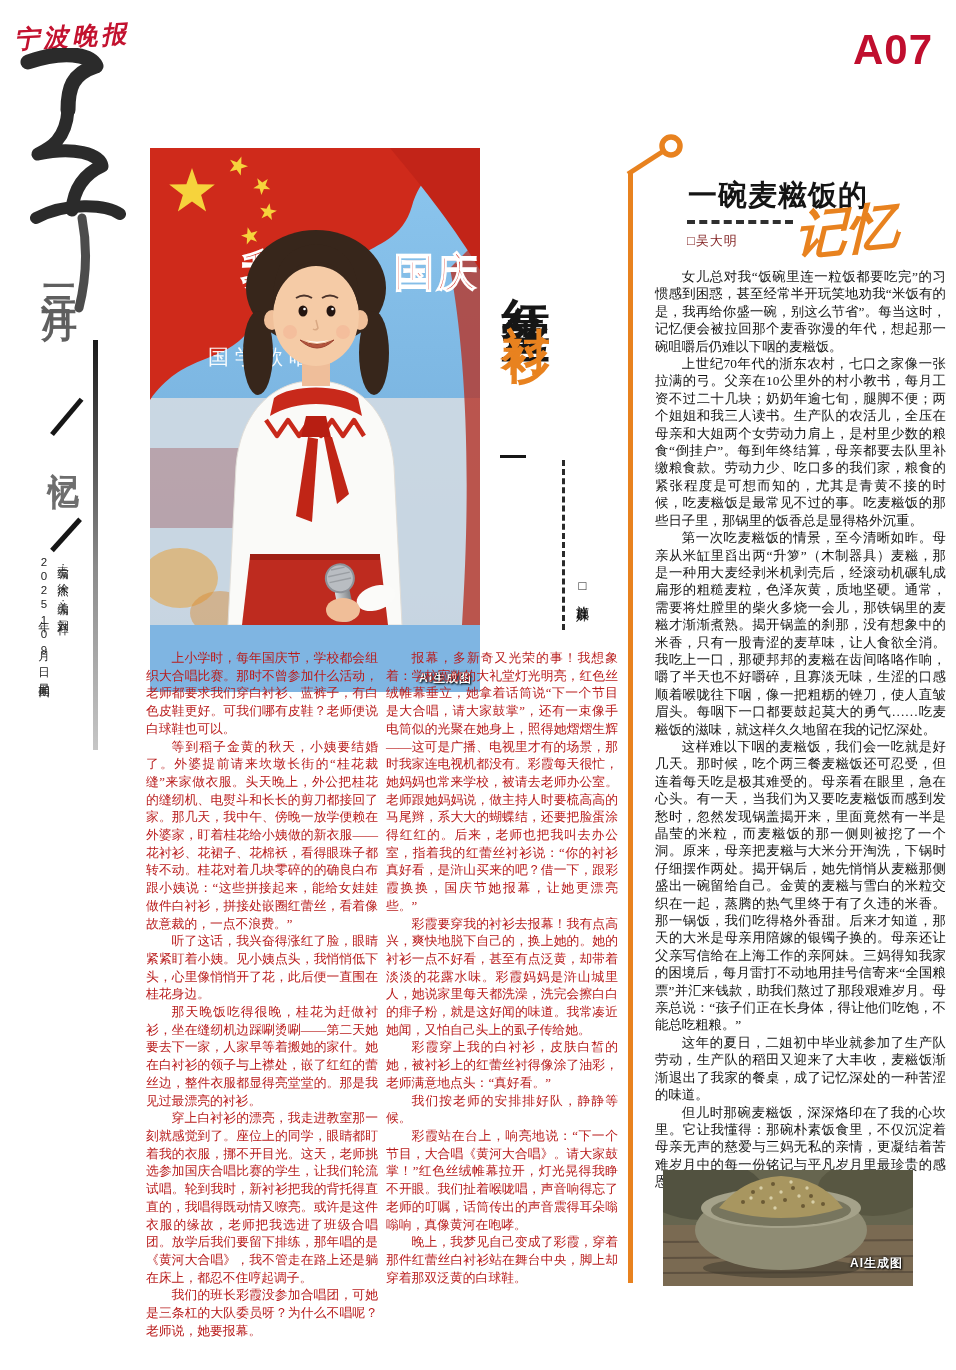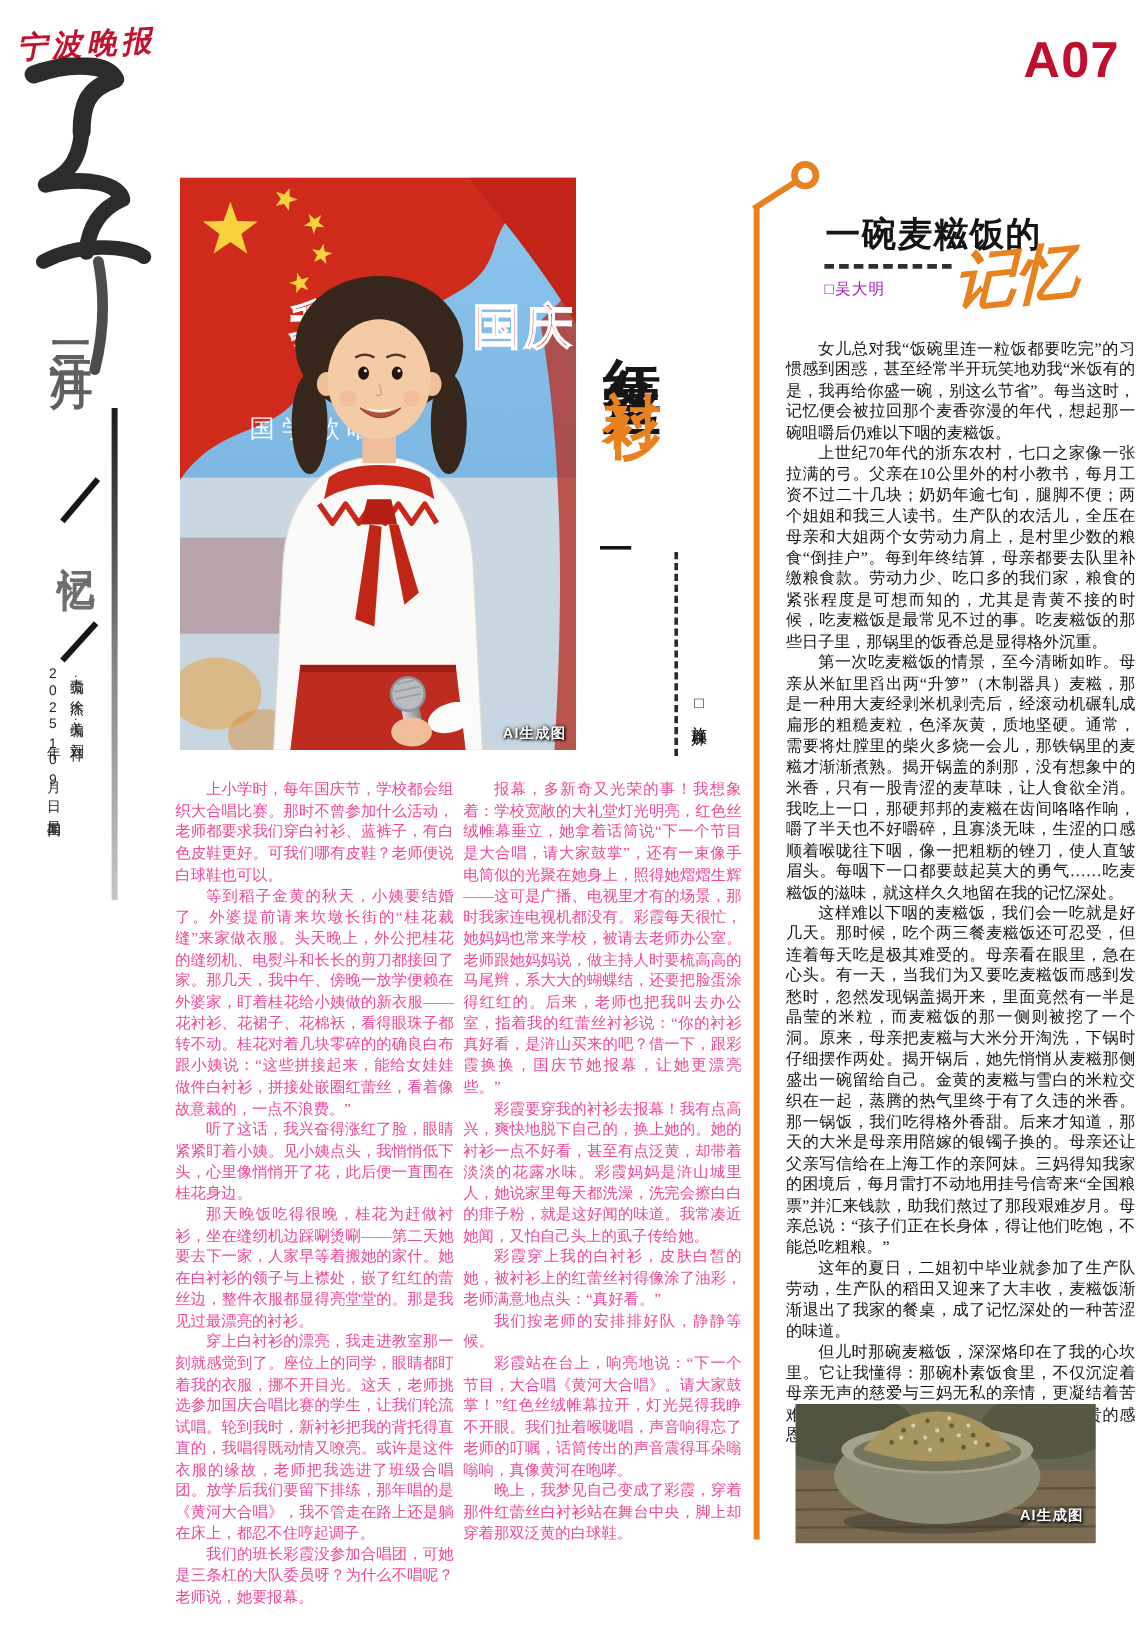--- a/index.html
+++ b/index.html
@@ -23,47 +23,47 @@
   .v{writing-mode:vertical-rl;text-orientation:upright;}
   .col-title{left:34px;top:256px;font-size:36px;font-weight:bold;color:#5f5f5f;letter-spacing:12px;}
   .col-sub{left:42px;top:448px;font-size:31px;font-weight:bold;color:#6e6e6e;letter-spacing:6px;}
   .slash{background:#161616;height:5px;transform-origin:left center;}
   .slash1{left:52px;top:432px;width:46px;transform:rotate(-50deg);}
   .slash2{left:52px;top:548px;width:42px;transform:rotate(-48deg);}
   .editors{left:34px;top:556px;height:210px;font-size:11.5px;color:#222;
     writing-mode:vertical-rl;text-orientation:upright;letter-spacing:2px;line-height:19px;
     font-family:"Liberation Sans","DejaVu Sans",sans-serif;}
   
-  .photo-main{left:150px;top:148px;width:330px;height:477px;overflow:hidden;background:#7fb5e2;}
+  .photo-main{left:150px;top:148px;width:330px;height:544px;overflow:hidden;background:#7fb5e2;}
   .photo-cap{
     position:absolute;right:8px;bottom:5px;color:#fff;font-size:12px;font-weight:bold;
     font-family:"Liberation Sans","DejaVu Sans",sans-serif;
     text-shadow:0 0 3px #000,1px 1px 2px #000;letter-spacing:1px;
   }
   
   .atitle{left:497px;top:260px;font-size:48px;font-weight:bold;line-height:1.18;letter-spacing:9px;
     font-family:"Liberation Serif","DejaVu Serif",serif;}
   .atitle .blk{color:#161616;}
   .atitle .org{color:#e8821f;}
   .title-tick{left:500px;top:455px;width:26px;height:3px;background:#161616;}
   .dashline-v{left:562px;top:460px;height:170px;width:0;border-left:3px dashed #2a2a2a;}
   .a-author{left:573px;top:578px;font-size:13px;color:#111;letter-spacing:2px;}
   
-  .bodycol{top:650px;width:232px;font-size:12.8px;line-height:17.7px;text-align:justify;color:#ec4899;}
+  .bodycol{top:650px;width:232px;font-size:12.8px;line-height:17.7px;text-align:justify;color:#b91c1c;}
   .bodycol p{margin:0;text-indent:2em;}
   .c1{left:146px;} .c2{left:386px;}
   
   .orange-line{left:628px;top:171px;width:5px;height:1112px;background:#e8821f;}
   .r-title{left:688px;top:176px;font-size:29px;font-weight:bold;color:#141414;letter-spacing:1px;
     font-family:Liberation Sans, sans-serif;}
   .r-dashes{left:687px;top:220px;width:106px;height:0;border-top:4px dashed #2f2f2f;}
   .r-script{left:795px;top:196px;font-size:52px;font-weight:bold;font-style:italic;color:#e8821f;
     transform:rotate(-6deg) skewX(-6deg);font-family:"Liberation Serif","DejaVu Serif",serif;}
-  .r-author{left:687px;top:232px;font-size:13px;color:#a21caf;letter-spacing:1px;}
-  .r-body{left:655px;top:268px;width:291px;font-size:13.4px;line-height:17.4px;text-align:justify;color:#141414;margin-top:14px;}
+  .r-author{left:687px;top:232px;font-size:13px;color:#7f1d1d;letter-spacing:1px;}
+  .r-body{left:655px;top:268px;width:291px;font-size:13.4px;line-height:17.4px;text-align:justify;color:#141414;}
   .r-body p{margin:0;text-indent:2em;}
   .photo-bowl{left:663px;top:1170px;width:250px;height:116px;overflow:hidden;background:#6b6a55;}
 </style>
 </head>
 <body>
 
 <div class="page">
 
   <div class="abs masthead">宁波晚报</div>
   <div class="abs pageno">A07</div>

